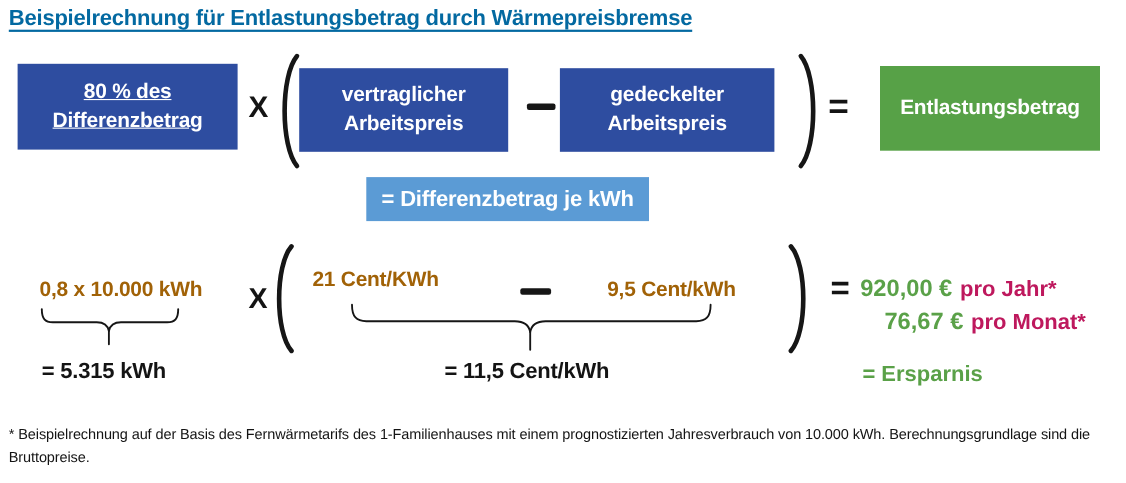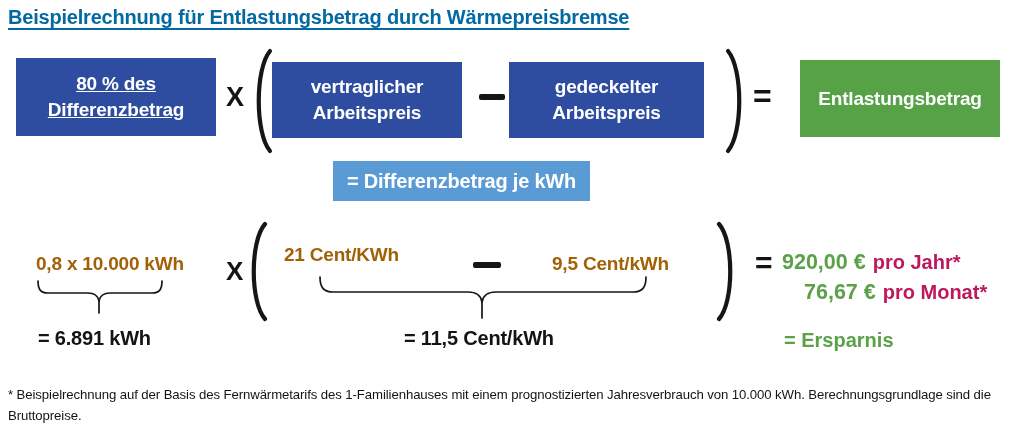--- a/index.html
+++ b/index.html
@@ -109,21 +109,21 @@
 
   <div class="abs result-line" style="left:804px;top:280px;text-align:center;">
     <span class="euro green-text">76,67 €</span><span class="suffix">pro Monat*</span>
   </div>
 
   <svg class="abs brace" style="left:36px;top:278px;" width="128" height="38" viewBox="0 0 128 38">
     <path d="M2,3 C2,12 5,15 12,15 L52,15 C59,15 62,18 63,23 L63,35"></path>
     <path d="M63,23 C64,18 67,15 74,15 L116,15 C123,15 126,12 126,3"></path>
   </svg>
 
-  <div class="abs sublabel" style="left:38px;top:327px;">= 6.891 kWh</div>
+  <div class="abs sublabel" style="left:38px;top:327px;">= 5.315 kWh</div>
 
   <svg class="abs brace" style="left:318px;top:274px;" width="330" height="48" viewBox="0 0 330 48">
     <path d="M2,3 C2,14 6,18 15,18 L150,18 C159,18 163,22 164,28 L164,44"></path>
     <path d="M164,28 C165,22 169,18 178,18 L315,18 C324,18 328,14 328,3"></path>
   </svg>
 
   <div class="abs sublabel" style="left:404px;top:327px;">= 11,5 Cent/kWh</div>
 
   <div id="savings-label" class="abs green-text" style="left:784px;top:329px;">= Ersparnis</div>
 

